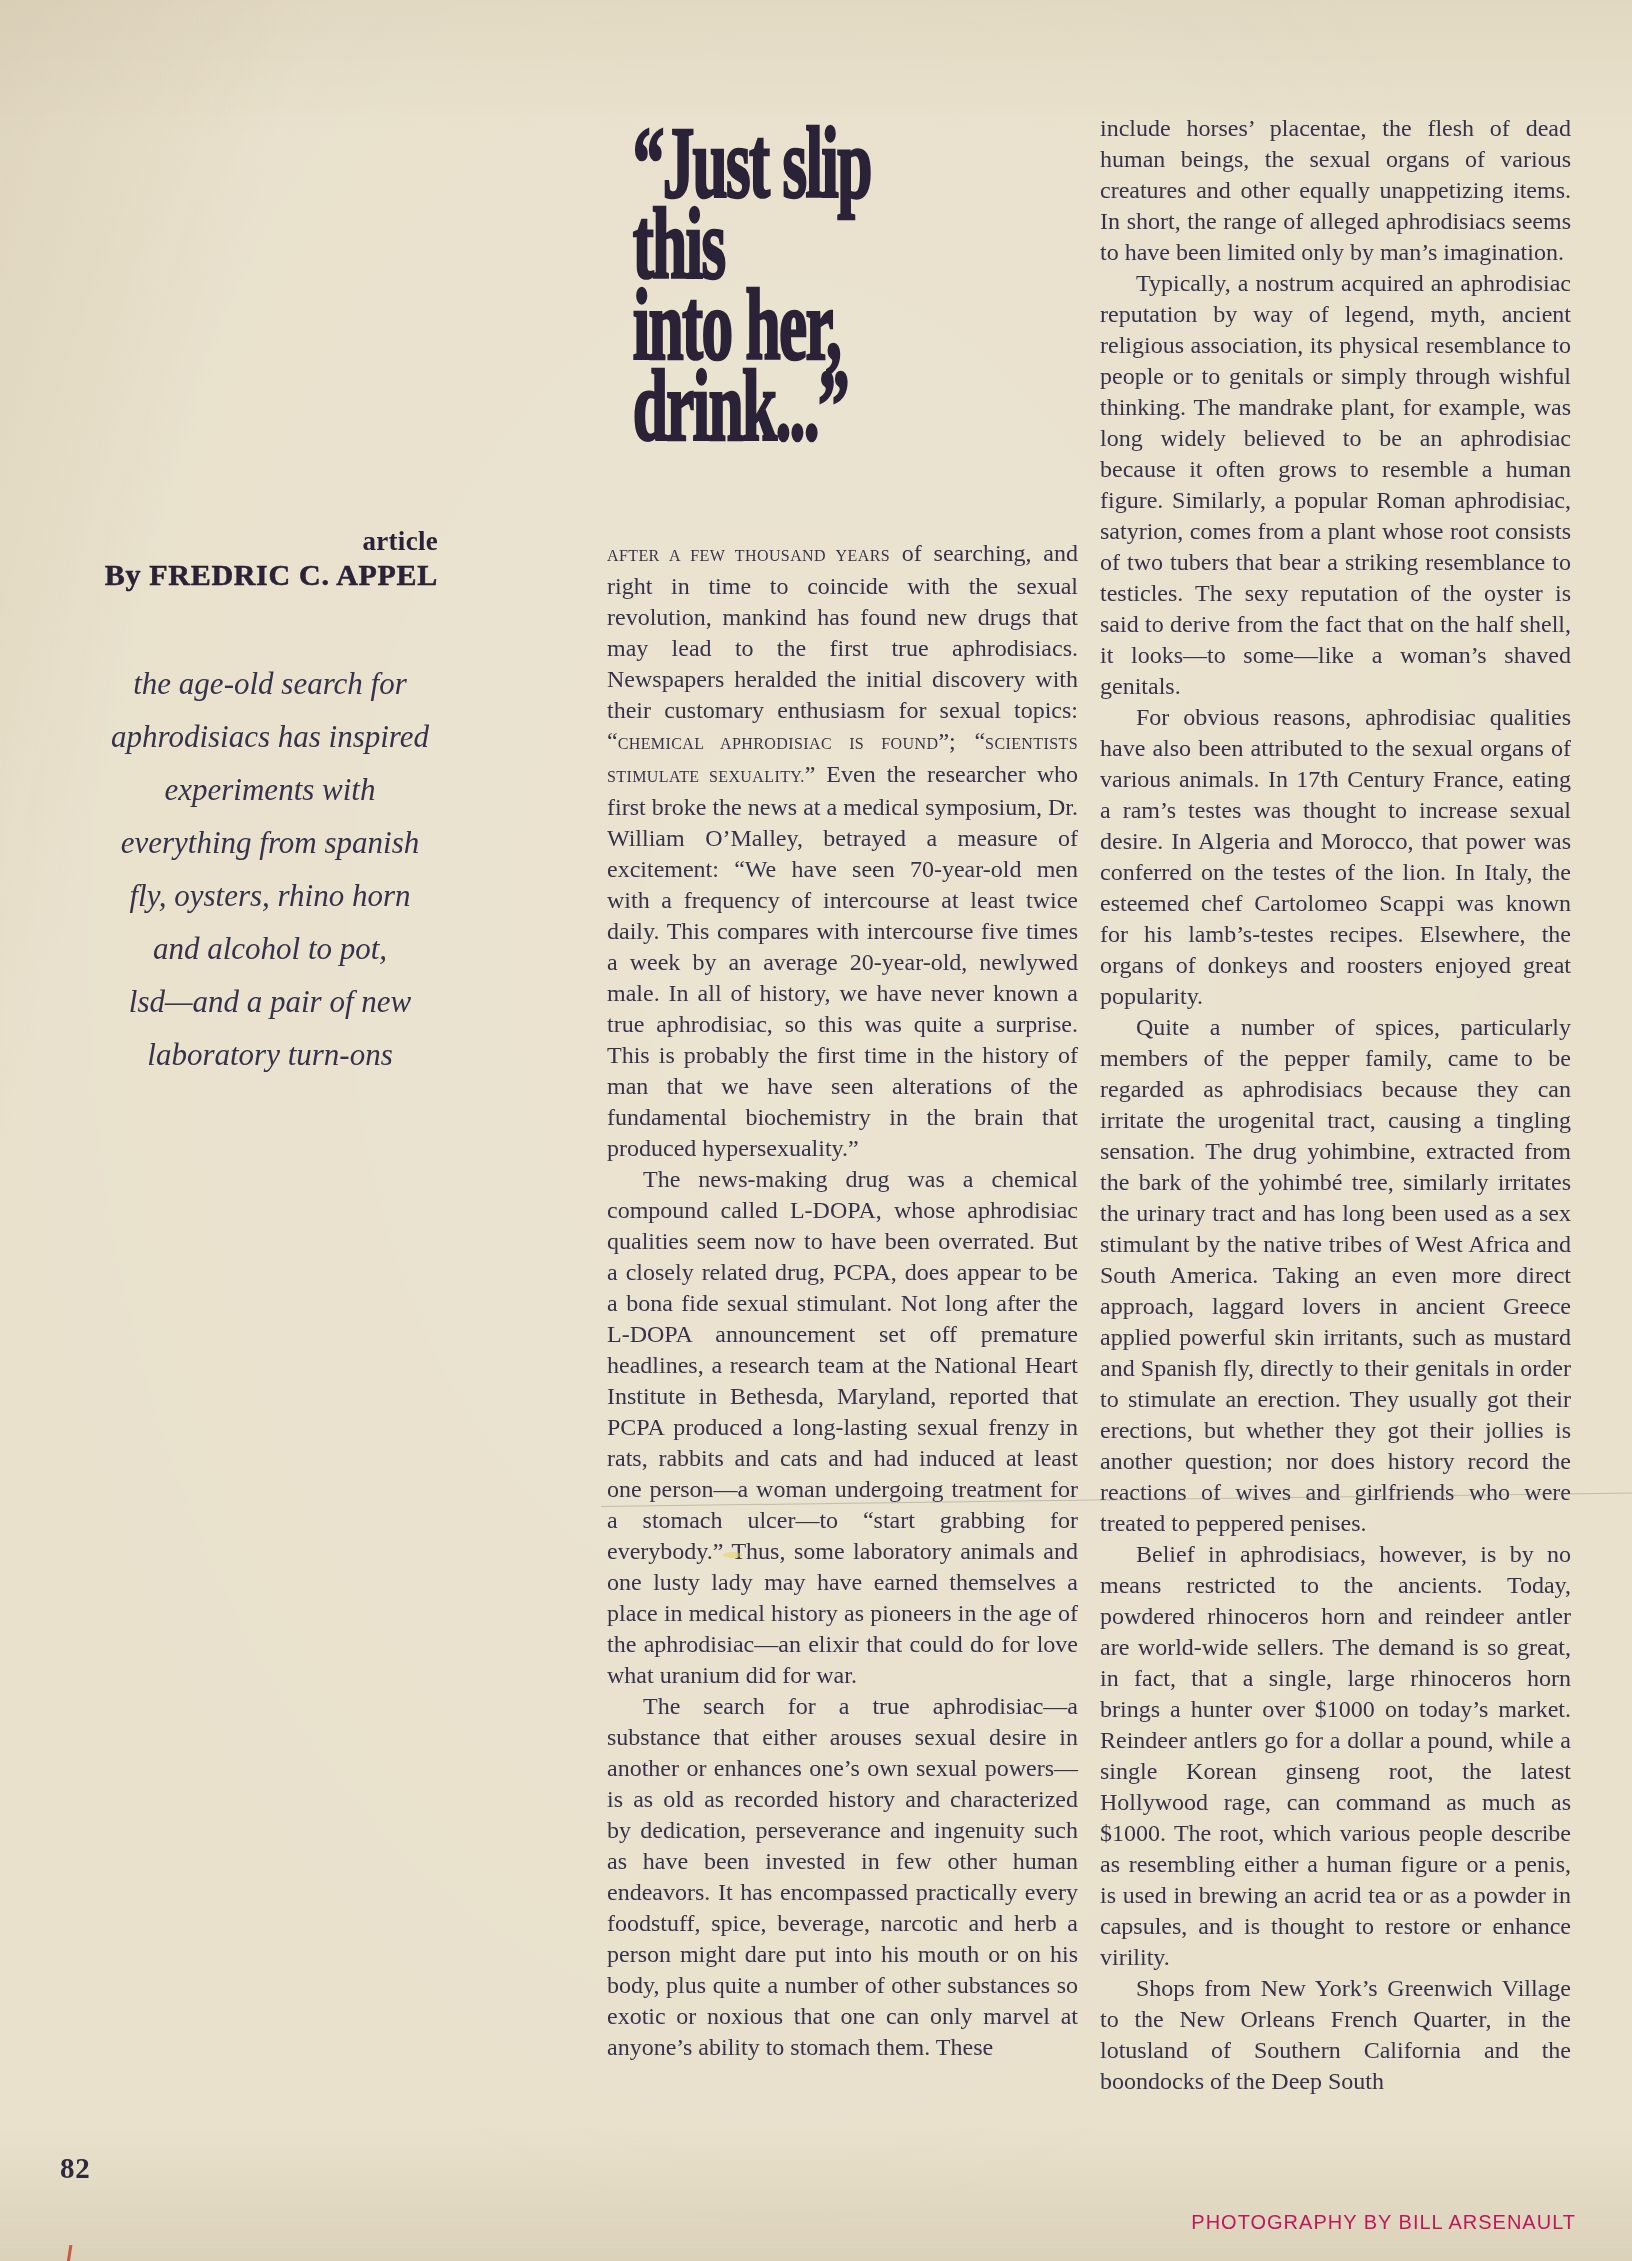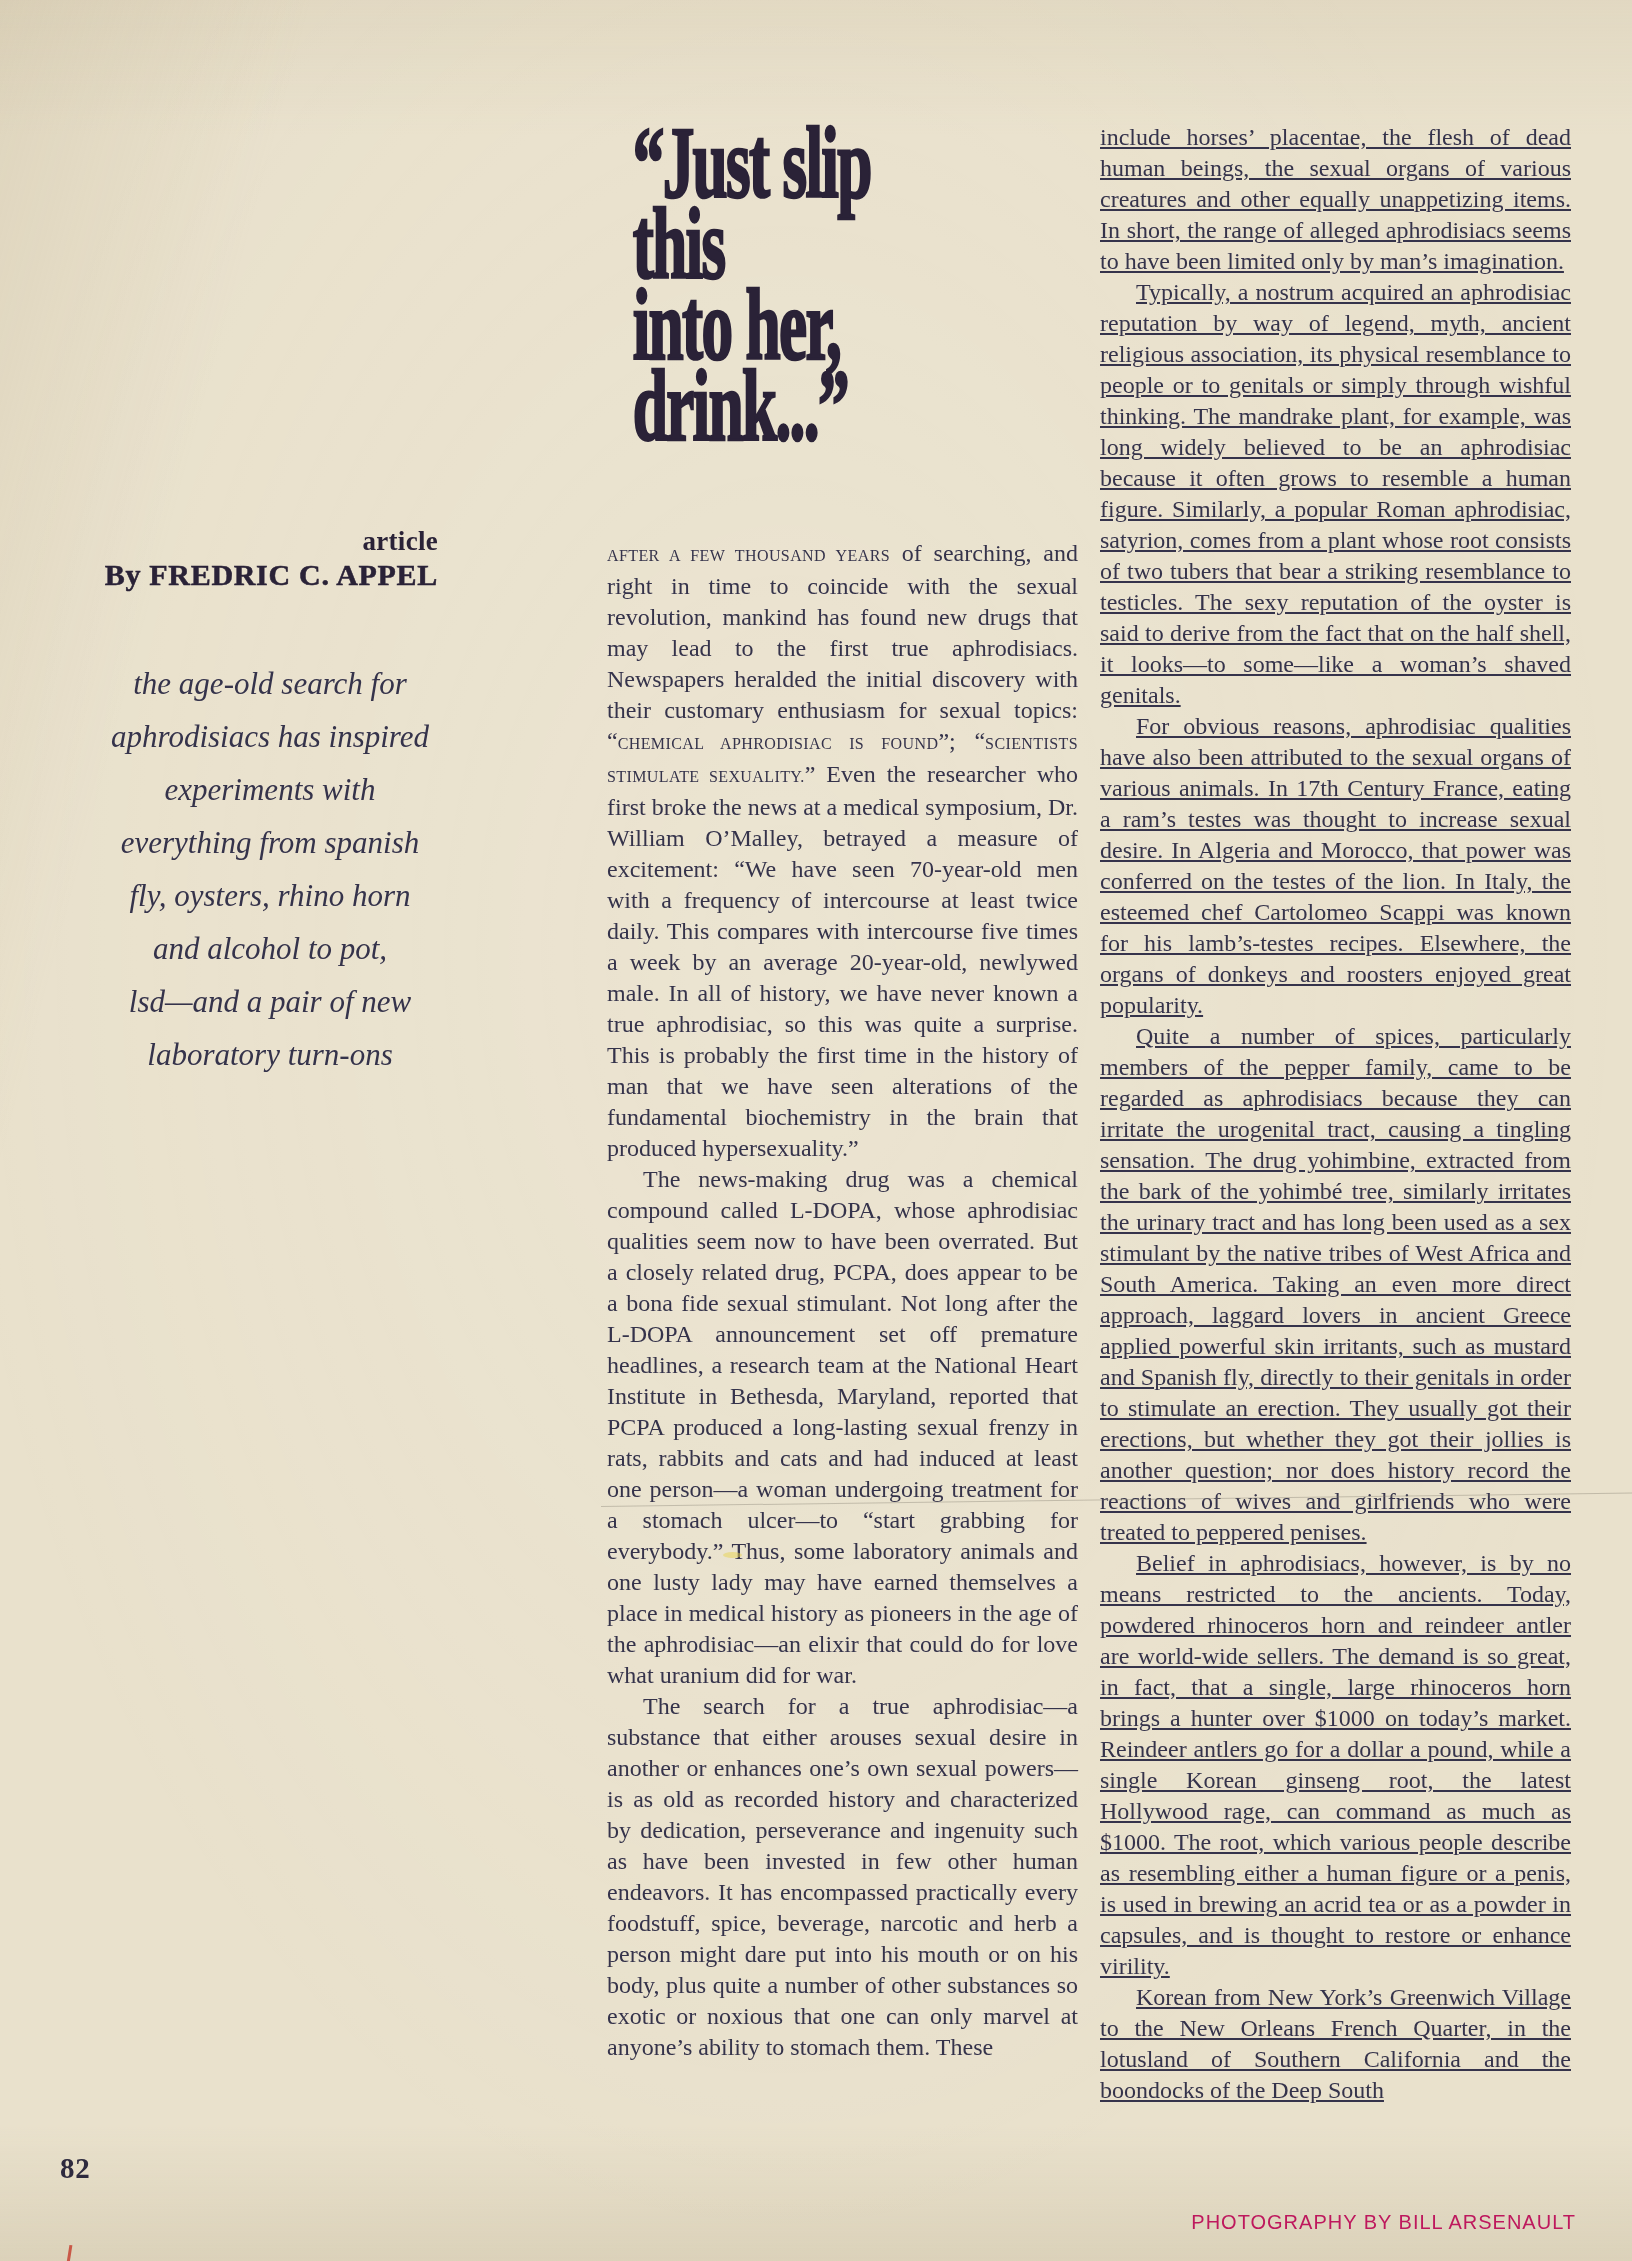--- a/index.html
+++ b/index.html
@@ -43,21 +43,21 @@
     white-space:pre-line;color:var(--ink,#35334b);
   }
 
   
   .bodycol{
     position:absolute;width:471px;text-align:justify;
     font-size:24px;line-height:31px;color:var(--ink,#35334b);
     hyphens:auto;-webkit-hyphens:auto;
   }
   .col-middle{left:607px;top:538px;}
-  .col-right{left:1100px;top:122px;text-decoration:underline;}
+  .col-right{left:1100px;top:113px;}
   .bodycol p{margin:0;}
   .bodycol p.indent{text-indent:36px;}
   .sc{font-size:16px;letter-spacing:0.4px;}
 
   
   .page-number{
     position:absolute;left:60px;top:2152px;
     font-size:29px;font-weight:bold;color:#2e2a3e;letter-spacing:0.7px;
   }
   .credit{
@@ -112,21 +112,21 @@
       <p class="indent"><span>The news-making drug was a chemical compound called L-DOPA, whose aphrodisiac qualities seem now to have been overrated. But a closely related drug, PCPA, does appear to be a bona fide sexual stimulant. Not long after the L-DOPA announcement set off premature headlines, a research team at the National Heart Institute in Bethesda, Maryland, reported that PCPA produced a long-lasting sexual frenzy in rats, rabbits and cats and had induced at least one person—a woman undergoing treatment for a stomach ulcer—to “start grabbing for everybody.” Thus, some laboratory animals and one lusty lady may have earned themselves a place in medical history as pioneers in the age of the aphrodisiac—an elixir that could do for love what uranium did for war.</span></p>
       <p class="indent"><span>The search for a true aphrodisiac—a substance that either arouses sexual desire in another or enhances one’s own sexual powers—is as old as recorded history and characterized by dedication, perseverance and ingenuity such as have been invested in few other human endeavors. It has encompassed practically every foodstuff, spice, beverage, narcotic and herb a person might dare put into his mouth or on his body, plus quite a number of other substances so exotic or noxious that one can only marvel at anyone’s ability to stomach them. These</span></p>
     </div>
 
   <div class="bodycol col-right">
       <p><span>include horses’ placentae, the flesh of dead human beings, the sexual organs of various creatures and other equally unappetizing items. In short, the range of alleged aphrodisiacs seems to have been limited only by man’s imagination.</span></p>
       <p class="indent"><span>Typically, a nostrum acquired an aphrodisiac reputation by way of legend, myth, ancient religious association, its physical resemblance to people or to genitals or simply through wishful thinking. The mandrake plant, for example, was long widely believed to be an aphrodisiac because it often grows to resemble a human figure. Similarly, a popular Roman aphrodisiac, satyrion, comes from a plant whose root consists of two tubers that bear a striking resemblance to testicles. The sexy reputation of the oyster is said to derive from the fact that on the half shell, it looks—to some—like a woman’s shaved genitals.</span></p>
       <p class="indent"><span>For obvious reasons, aphrodisiac qualities have also been attributed to the sexual organs of various animals. In 17th Century France, eating a ram’s testes was thought to increase sexual desire. In Algeria and Morocco, that power was conferred on the testes of the lion. In Italy, the esteemed chef Cartolomeo Scappi was known for his lamb’s-testes recipes. Elsewhere, the organs of donkeys and roosters enjoyed great popularity.</span></p>
       <p class="indent"><span>Quite a number of spices, particularly members of the pepper family, came to be regarded as aphrodisiacs because they can irritate the urogenital tract, causing a tingling sensation. The drug yohimbine, extracted from the bark of the yohimbé tree, similarly irritates the urinary tract and has long been used as a sex stimulant by the native tribes of West Africa and South America. Taking an even more direct approach, laggard lovers in ancient Greece applied powerful skin irritants, such as mustard and Spanish fly, directly to their genitals in order to stimulate an erection. They usually got their erections, but whether they got their jollies is another question; nor does history record the reactions of wives and girlfriends who were treated to peppered penises.</span></p>
       <p class="indent"><span>Belief in aphrodisiacs, however, is by no means restricted to the ancients. Today, powdered rhinoceros horn and reindeer antler are world-wide sellers. The demand is so great, in fact, that a single, large rhinoceros horn brings a hunter over $1000 on today’s market. Reindeer antlers go for a dollar a pound, while a single Korean ginseng root, the latest Hollywood rage, can command as much as $1000. The root, which various people describe as resembling either a human figure or a penis, is used in brewing an acrid tea or as a powder in capsules, and is thought to restore or enhance virility.</span></p>
-      <p class="indent"><span>Korean from New York’s Greenwich Village to the New Orleans French Quarter, in the lotusland of Southern California and the boondocks of the Deep South</span></p>
+      <p class="indent"><span>Shops from New York’s Greenwich Village to the New Orleans French Quarter, in the lotusland of Southern California and the boondocks of the Deep South</span></p>
     </div>
 
   <div class="page-number">82</div>
 
   <div class="credit">PHOTOGRAPHY BY BILL ARSENAULT</div>
 
   <div class="scratch"></div>
   <div class="speck"></div>
   <div class="red-mark"></div>
 

